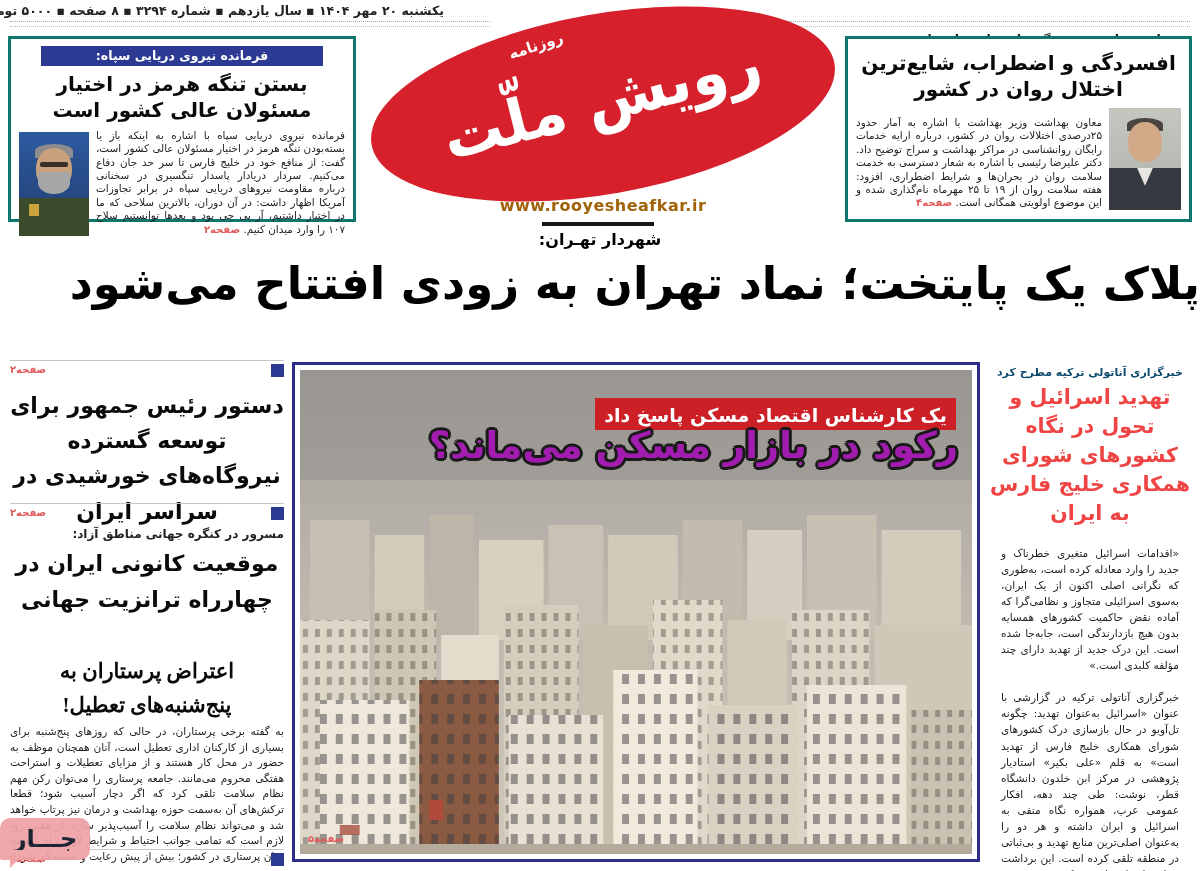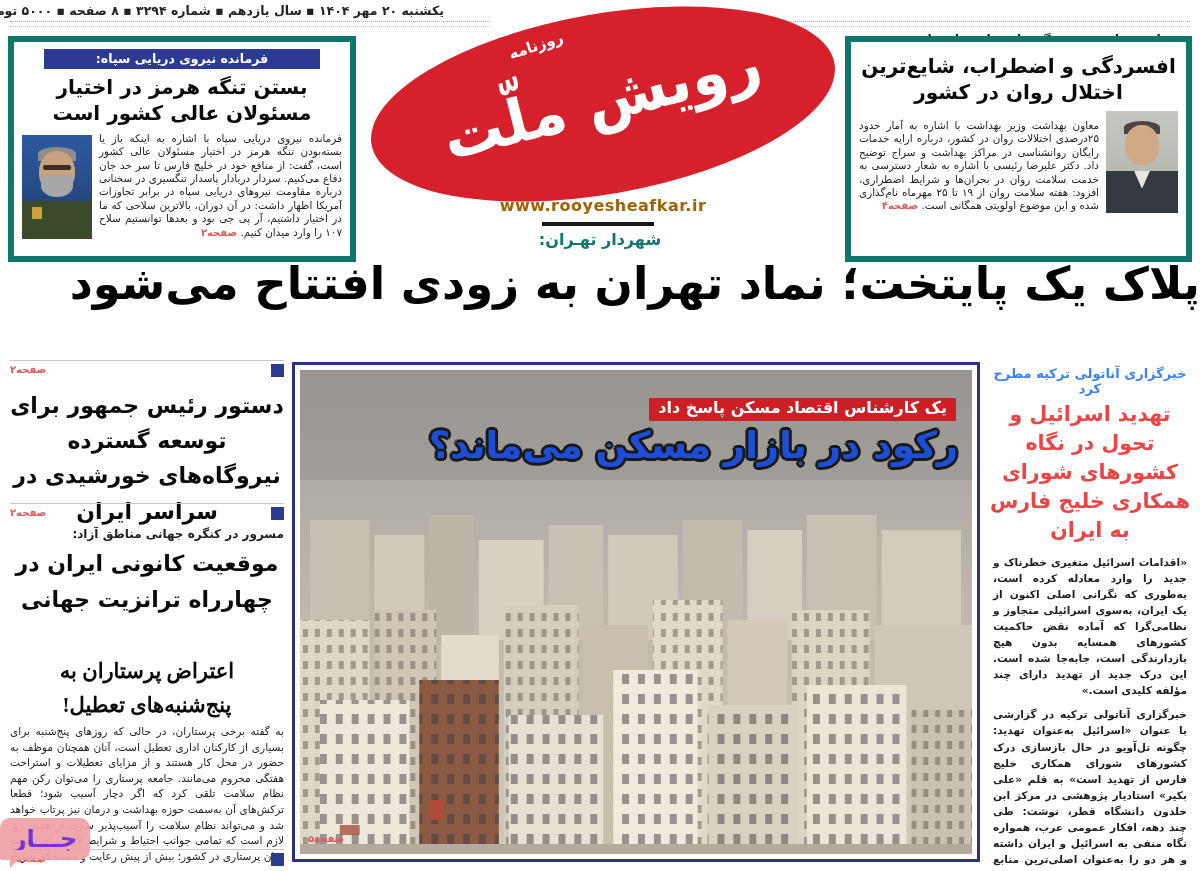--- a/index.html
+++ b/index.html
@@ -18,21 +18,21 @@
   
   .logo-oval {
     position:absolute; top:14px; left:368px; width:470px; height:180px;
     background:#d6202b; border-radius:50%; transform:rotate(-10deg); z-index:3;
     display:flex; align-items:center; justify-content:center;
   }
   .logo-name { color:#fff; font-size:60px; font-weight:bold; transform:rotate(-4deg); letter-spacing:-2px; padding-bottom:8px; }
   .logo-tagline { position:absolute; top:12px; right:56%; color:#fff; font-size:15px; font-weight:bold; transform:rotate(-8deg); }
   .logo-url { position:absolute; top:196px; left:368px; width:470px; text-align:center; color:#a16207; font-weight:bold; font-size:16px; letter-spacing:.5px; z-index:3; direction:ltr; }
   
-  .topbox { position:absolute; top:36px; height:226px; border:6px solid #0f766e; background:#fff; padding:6px 8px 4px; z-index:2; }
+  .topbox { position:absolute; top:36px; height:186px; border:3px solid #0f766e; background:#fff; padding:6px 8px 4px; z-index:2; }
   .tb-left  { left:8px;   width:348px; }
   .tb-right { left:845px; width:347px; }
   .tb-kicker { width:calc(100% - 44px); margin:1px auto 0; background:#2d3a94; color:#fff; text-align:center; font-size:12.5px; font-weight:bold; padding:2px 0 3px; }
   .tb-head { margin-top:5px; text-align:center; font-size:20px; font-weight:800; color:#0a0a0a; line-height:1.32; letter-spacing:-0.5px; }
   .tb-bodyrow { display:flex; gap:7px; margin-top:5px; align-items:flex-end; }
   .tb-body { flex:1; font-size:10.4px; line-height:13.4px; text-align:justify; color:#222; }
   .pref { color:#e05a5a; font-weight:bold; font-size:10px; white-space:nowrap; }
   .photo-fig { flex:none; position:relative; overflow:hidden; }
   .fig-commander { width:70px; height:104px; background:linear-gradient(180deg,#2c5aa0 0%,#274a85 55%,#1d3a6b 100%); }
   .fig-commander .face { position:absolute; top:16px; left:17px; width:36px; height:42px; border-radius:48% 48% 46% 46%; background:#c9a17c; }
@@ -41,45 +41,45 @@
   .fig-commander .glasses { position:absolute; top:30px; left:21px; width:28px; height:5px; background:#3a2f28; border-radius:2px; }
   .fig-commander .uniform { position:absolute; bottom:0; left:0; width:70px; height:38px; background:#3c4a2c; }
   .fig-commander .badge { position:absolute; bottom:20px; left:10px; width:10px; height:12px; background:#caa33a; }
   .fig-official { width:72px; height:102px; background:linear-gradient(180deg,#c3c7c0 0%,#aeb2ab 100%); }
   .fig-official .face { position:absolute; top:14px; left:19px; width:34px; height:40px; border-radius:48% 48% 44% 44%; background:#d2a987; }
   .fig-official .hair { position:absolute; top:10px; left:18px; width:36px; height:13px; border-radius:50% 50% 0 0; background:#4c4440; }
   .fig-official .suit { position:absolute; bottom:0; left:0; width:72px; height:42px; background:#343a40; }
   .fig-official .shirt { position:absolute; bottom:24px; left:28px; width:16px; height:18px; background:#e8e6e2; clip-path:polygon(0 0,100% 0,50% 100%); }
   
   .lead-rule { position:absolute; top:222px; left:542px; width:112px; height:4px; background:#181818; }
-  .lead-kicker { position:absolute; top:230px; left:0; width:1200px; text-align:center; font-size:16px; color:#0f766e; font-weight:bold; }
+  .lead-kicker { position:absolute; top:230px; left:0; width:1200px; text-align:center; font-size:16px; color:#000000; font-weight:bold; }
   .lead-head { position:absolute; top:257px; left:0; width:1200px; text-align:right; font-size:45px; font-weight:800; color:#000; letter-spacing:-1.5px; white-space:nowrap; }
   
   .lc-row { position:absolute; left:10px; width:274px; border-top:1px solid #c7c7c7; padding-top:3px; display:flex; justify-content:space-between; align-items:flex-start; }
   .sq { width:13px; height:13px; background:#2d3a94; }
   .lc-head { position:absolute; left:10px; width:274px; text-align:center; font-weight:800; color:#0a0a0a; letter-spacing:-0.5px; }
   .lc-kick { position:absolute; left:10px; width:274px; text-align:center; font-size:12px; font-weight:bold; color:#222; }
   .lc-body { position:absolute; left:10px; width:274px; font-size:10.6px; line-height:15.6px; text-align:justify; color:#1e1e1e; }
   .jar-stamp { position:absolute; left:0; top:818px; width:90px; height:42px; background:#efa2a6; opacity:.93; border-radius:10px 10px 10px 2px; z-index:4; display:flex; align-items:center; justify-content:center; }
   .jar-stamp:after { content:""; position:absolute; bottom:-8px; left:10px; border:9px solid transparent; border-top-color:#efa2a6; border-left-color:#efa2a6; }
-  .jar-label { color:#6d28d9; font-size:24px; font-weight:800; letter-spacing:1px; }
+  .jar-label { color:#0f172a; font-size:24px; font-weight:800; letter-spacing:1px; }
   
   .photo-story { position:absolute; left:292px; top:362px; width:688px; height:500px; border:3px solid #2b2f8a; background:#fff; padding:5px; }
   .ps-inner { position:relative; width:100%; height:100%; overflow:hidden; background:#c9c2b4; }
   .ps-inner svg { display:block; width:100%; height:100%; }
-  .ps-kicker { position:absolute; top:28px; right:16px; background:#cc1f26; color:#fff; font-size:16px; font-weight:bold; padding:0 9px 4px; }
-  .ps-head { position:absolute; top:54px; right:14px; color:#1d4ed8; font-size:37px; font-weight:800; letter-spacing:-1px;
+  .ps-kicker { position:absolute; top:28px; right:16px; background:#cc1f26; color:#fff; font-size:19px; font-weight:bold; padding:6px 9px 4px; }
+  .ps-head { position:absolute; top:54px; right:14px; color:#a21caf; font-size:37px; font-weight:800; letter-spacing:-1px;
     text-shadow:2px 2px 0 #1a1a1a,-2px 2px 0 #1a1a1a,2px -2px 0 #1a1a1a,-2px -2px 0 #1a1a1a,0 3px 0 #1a1a1a,3px 0 0 #1a1a1a,-3px 0 0 #1a1a1a,0 -3px 0 #1a1a1a; }
   .ps-pref { position:absolute; bottom:10px; right:auto; left:8px; }
   
   .rc { position:absolute; left:985px; top:366px; width:210px; }
-  .rc-kicker { text-align:center; font-size:13px; font-weight:bold; color:#3b82f6; }
+  .rc-kicker { text-align:center; font-size:11px; font-weight:bold; color:#0c4a6e; }
   .rc-head { margin-top:4px; text-align:center; font-size:20.5px; font-weight:800; line-height:1.42; color:#ef4444; letter-spacing:-0.5px; }
   .rc-body { margin-top:7px; font-size:10.6px; line-height:16.1px; text-align:justify; color:#1e1e1e; }
-  .rc-body p { margin:8px;font-weight:bold; }
+  .rc-body p { margin:16px; }
 </style>
 </head>
 <body>
 
 <div class="page">
 
   <div class="hdr-date">یکشنبه ۲۰ مهر ۱۴۰۴ ▪ سال یازدهم ▪ شماره ۳۲۹۴ ▪ ۸ صفحه ▪ ۵۰۰۰ تومان</div>
   <div class="hdr-type">روزنامه سیاسی- فرهنگی- اقتصادی- اجتماعی</div>
   <div class="dotline dl-left"></div>
   <div class="dotline dl-right"></div>

